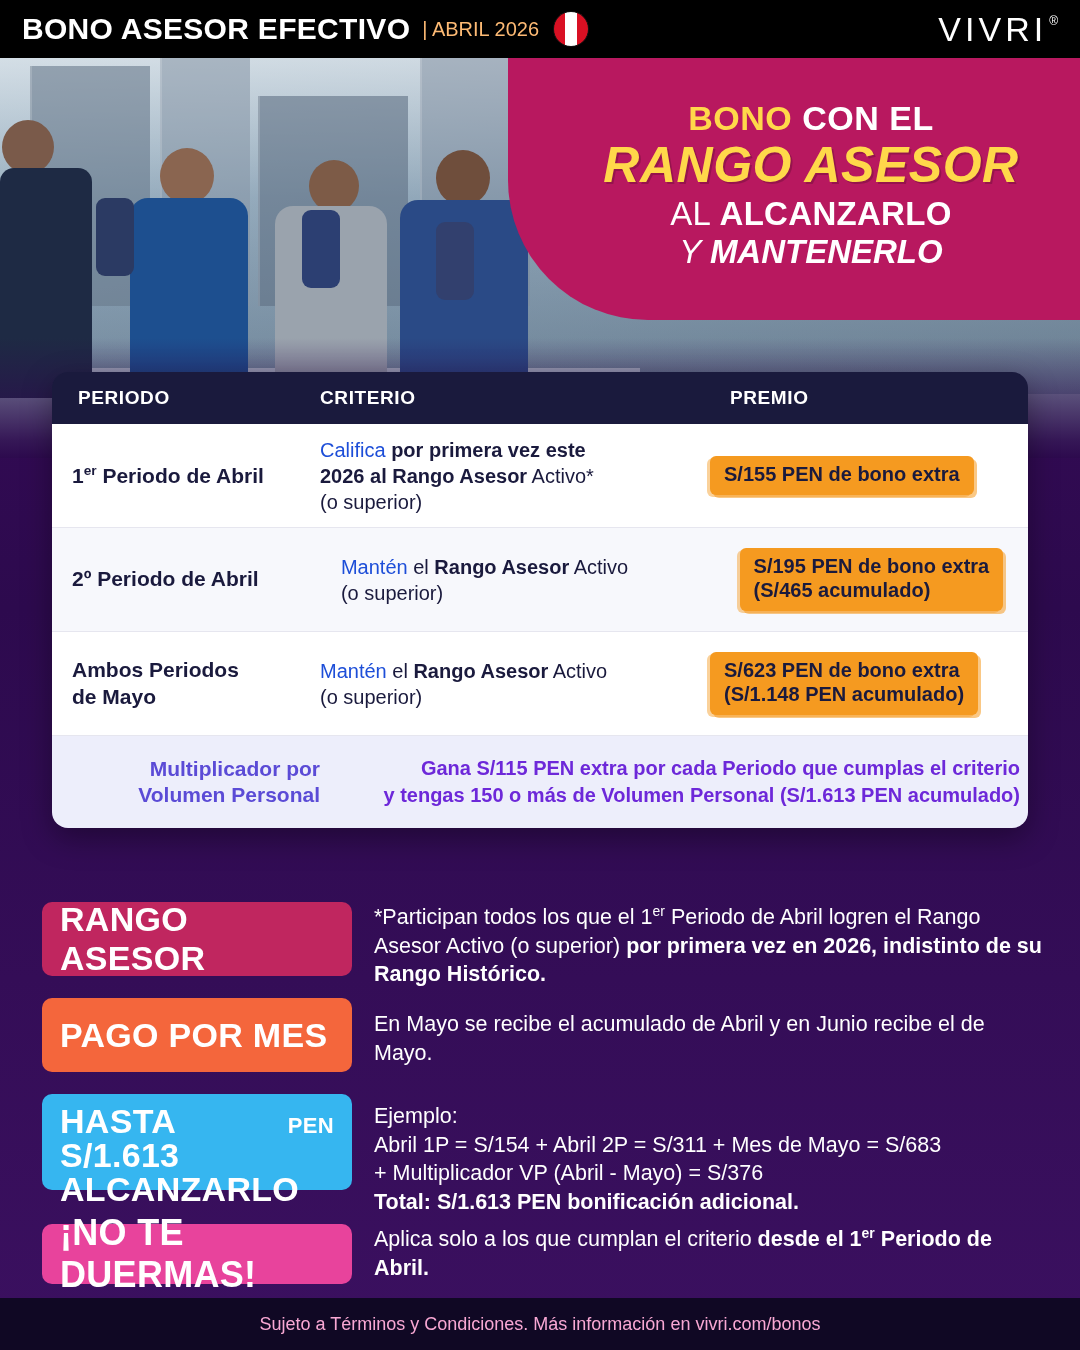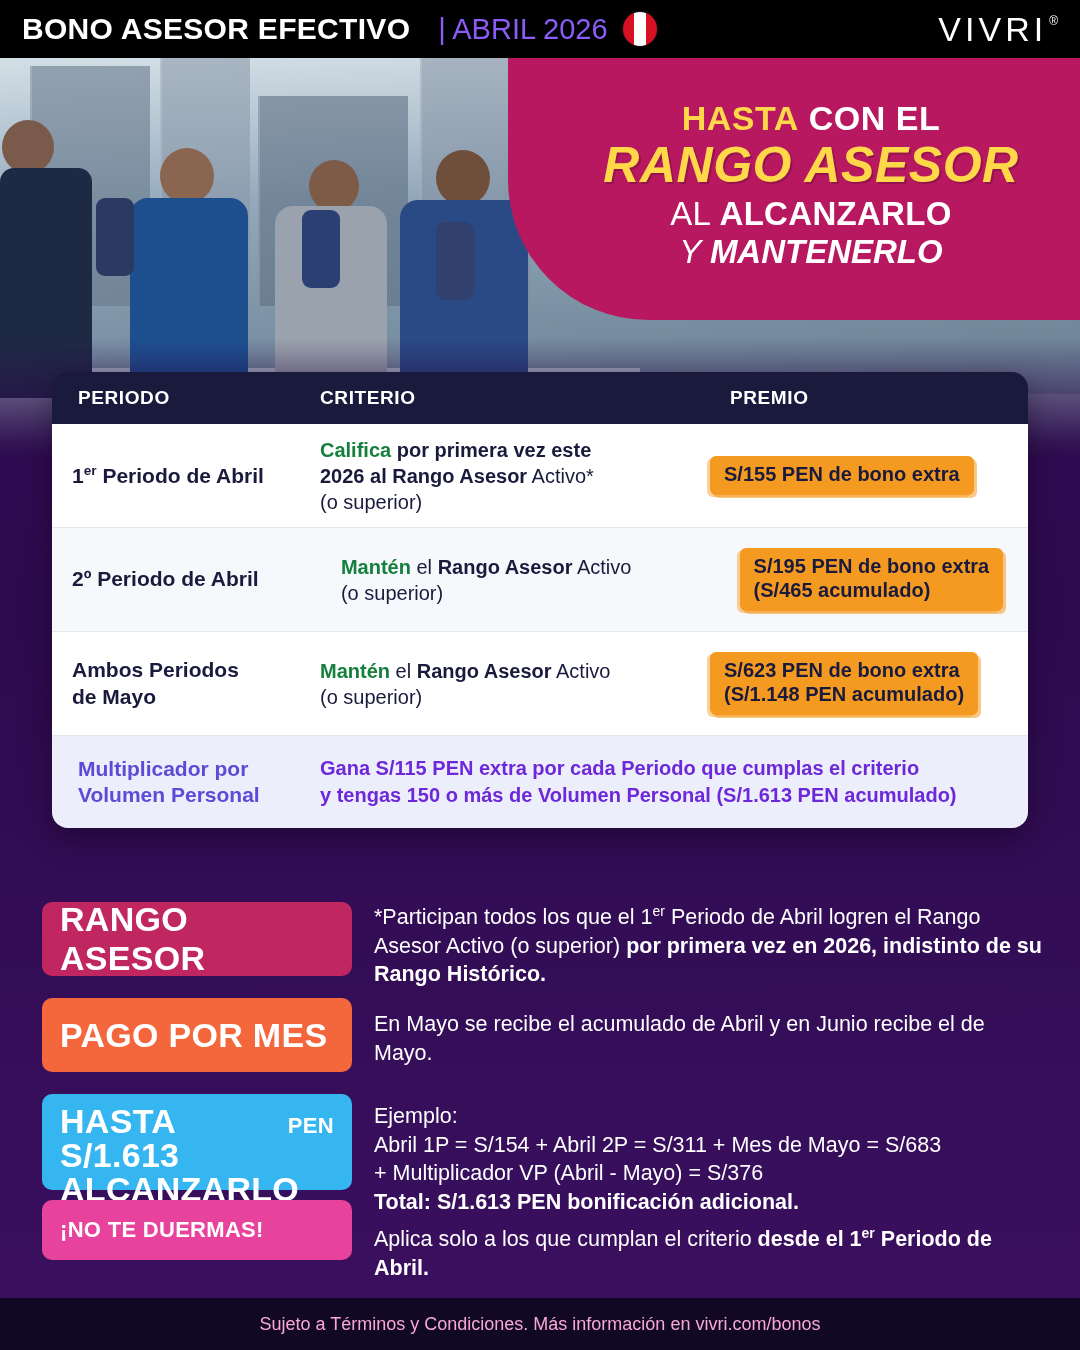--- a/index.html
+++ b/index.html
@@ -22,21 +22,21 @@
     background: #000;
     display: flex; align-items: center;
     padding: 0 22px;
     z-index: 40;
   }
   .topbar .t1 {
     color: #fff; font-size: 30px; font-weight: 700; letter-spacing: .3px;
     font-family: "Liberation Sans", sans-serif;
   }
   .topbar .t2 {
-    color: #8b5cf6; font-size: 29px; font-weight: 400; margin-left: 28px;
+    color: #fdba74; font-size: 20px; font-weight: 400; margin-left: 12px;
   }
   .flag {
     width: 36px; height: 36px; border-radius: 50%; margin-left: 14px;
     background: linear-gradient(90deg, #d91023 0 33%, #ffffff 33% 67%, #d91023 67% 100%);
     border: 1px solid #111;
     flex: 0 0 auto;
   }
   .brand {
     margin-left: auto; color: #fff; font-size: 34px; letter-spacing: 4px;
     font-weight: 400; display: flex; align-items: flex-start;
@@ -138,32 +138,33 @@
   }
   .trow:nth-child(3) { background: #f7f8fc; gap: 44px; }
   .period {
     width: 268px; padding-left: 20px; color: #1a1a3d;
     font-size: 21px; font-weight: 700; line-height: 1.25;
   }
   .criterio {
     width: 380px; color: #1a1a3d; font-size: 20px; line-height: 1.3; font-weight: 400;
   }
   .criterio b { font-weight: 700; }
-  .criterio .or { color: #15803d; font-weight: 700; }
+  .criterio .or { color: #1d4ed8; font-weight: 400; }
   .premio { width: 328px; padding-left: 10px; }
   .hl {
     display: inline-block; background: #f59a20; color: #1a1a3d;
     font-size: 20px; font-weight: 700; padding: 7px 14px 8px;
     border-radius: 6px; line-height: 1.18;
     box-shadow: 3px 3px 0 rgba(245,154,32,.55), -3px 2px 0 rgba(245,154,32,.45);
   }
   .hl span { display: block; }
   .multirow {
     background: #edeefb; display: flex; align-items: center; min-height: 92px;
     padding: 0 0;
+    text-align: right;
   }
   .multirow .m1 {
     width: 268px; padding-left: 26px; color: #5b4bd6;
     font-size: 21px; font-weight: 700; line-height: 1.25;
   }
   .multirow .m2 {
     width: 700px; color: #6d28d9; font-size: 20px; font-weight: 700; line-height: 1.35;
   }
 
   
@@ -173,21 +174,21 @@
   .lbl {
     position: absolute; left: 42px; width: 310px;
     border-radius: 10px; color: #fff; display: flex; align-items: center;
     padding: 0 18px; font-weight: 700; letter-spacing: .3px;
   }
   .lbl1 { top: 14px;  height: 74px; background: #c0265f; font-size: 34px; }
   .lbl2 { top: 110px; height: 74px; background: #f4663c; font-size: 34px; }
   .lbl3 { top: 206px; height: 96px; background: #36b6f0; font-size: 34px; line-height: 1.0;
           align-items: flex-start; padding-top: 10px; flex-direction: column; }
   .lbl3 .sm { font-size: 22px; font-weight: 700; }
-  .lbl4 { top: 312px; height: 60px; background: #e8439c; font-size: 22px; }
+  .lbl4 { top: 336px; height: 60px; background: #e8439c; font-size: 36px; }
 
   .txt {
     position: absolute; left: 374px; width: 672px; color: #fff;
     font-size: 21.5px; line-height: 1.33;
   }
   .txt b { font-weight: 700; }
   .t1 { top: 14px; }
   .t2 { top: 122px; }
   .t3 { top: 214px; }
   .t4 { top: 336px; }
@@ -240,21 +241,21 @@
         <div class="body"></div>
       </div>
     <div class="bottle bo1"></div>
     <div class="bottle bo2"></div>
     <div class="bottle bo3"></div>
     <div class="hero-fade"></div>
   </div>
 
   <div class="banner">
     <div class="l1">
-      <b>HASTA</b>
+      <b>BONO</b>
       <span>CON EL</span>
     </div>
     <div class="l2">RANGO ASESOR</div>
     <div class="l3">
       <span>AL</span>
       <b>ALCANZARLO</b>
     </div>
     <div class="l4">
       <span>Y</span>
       <b>MANTENERLO</b>

